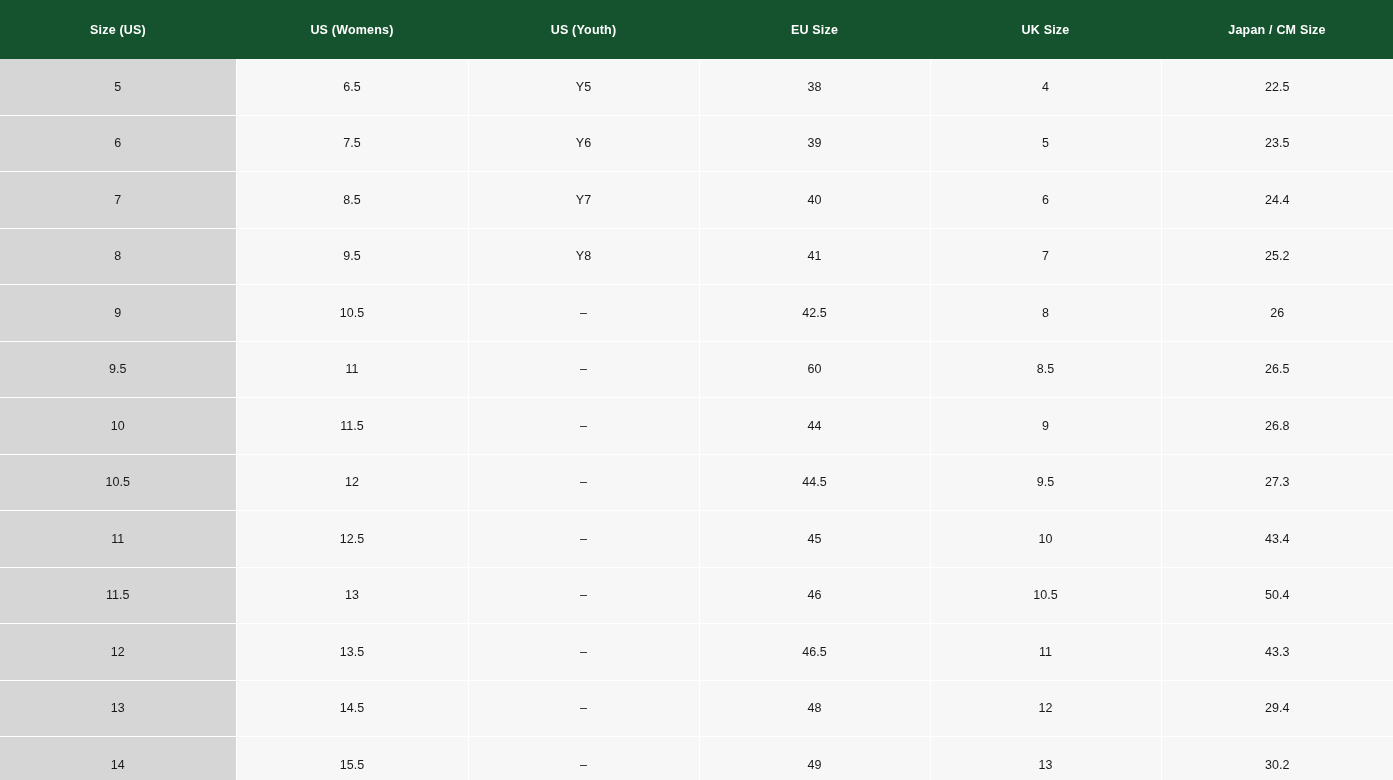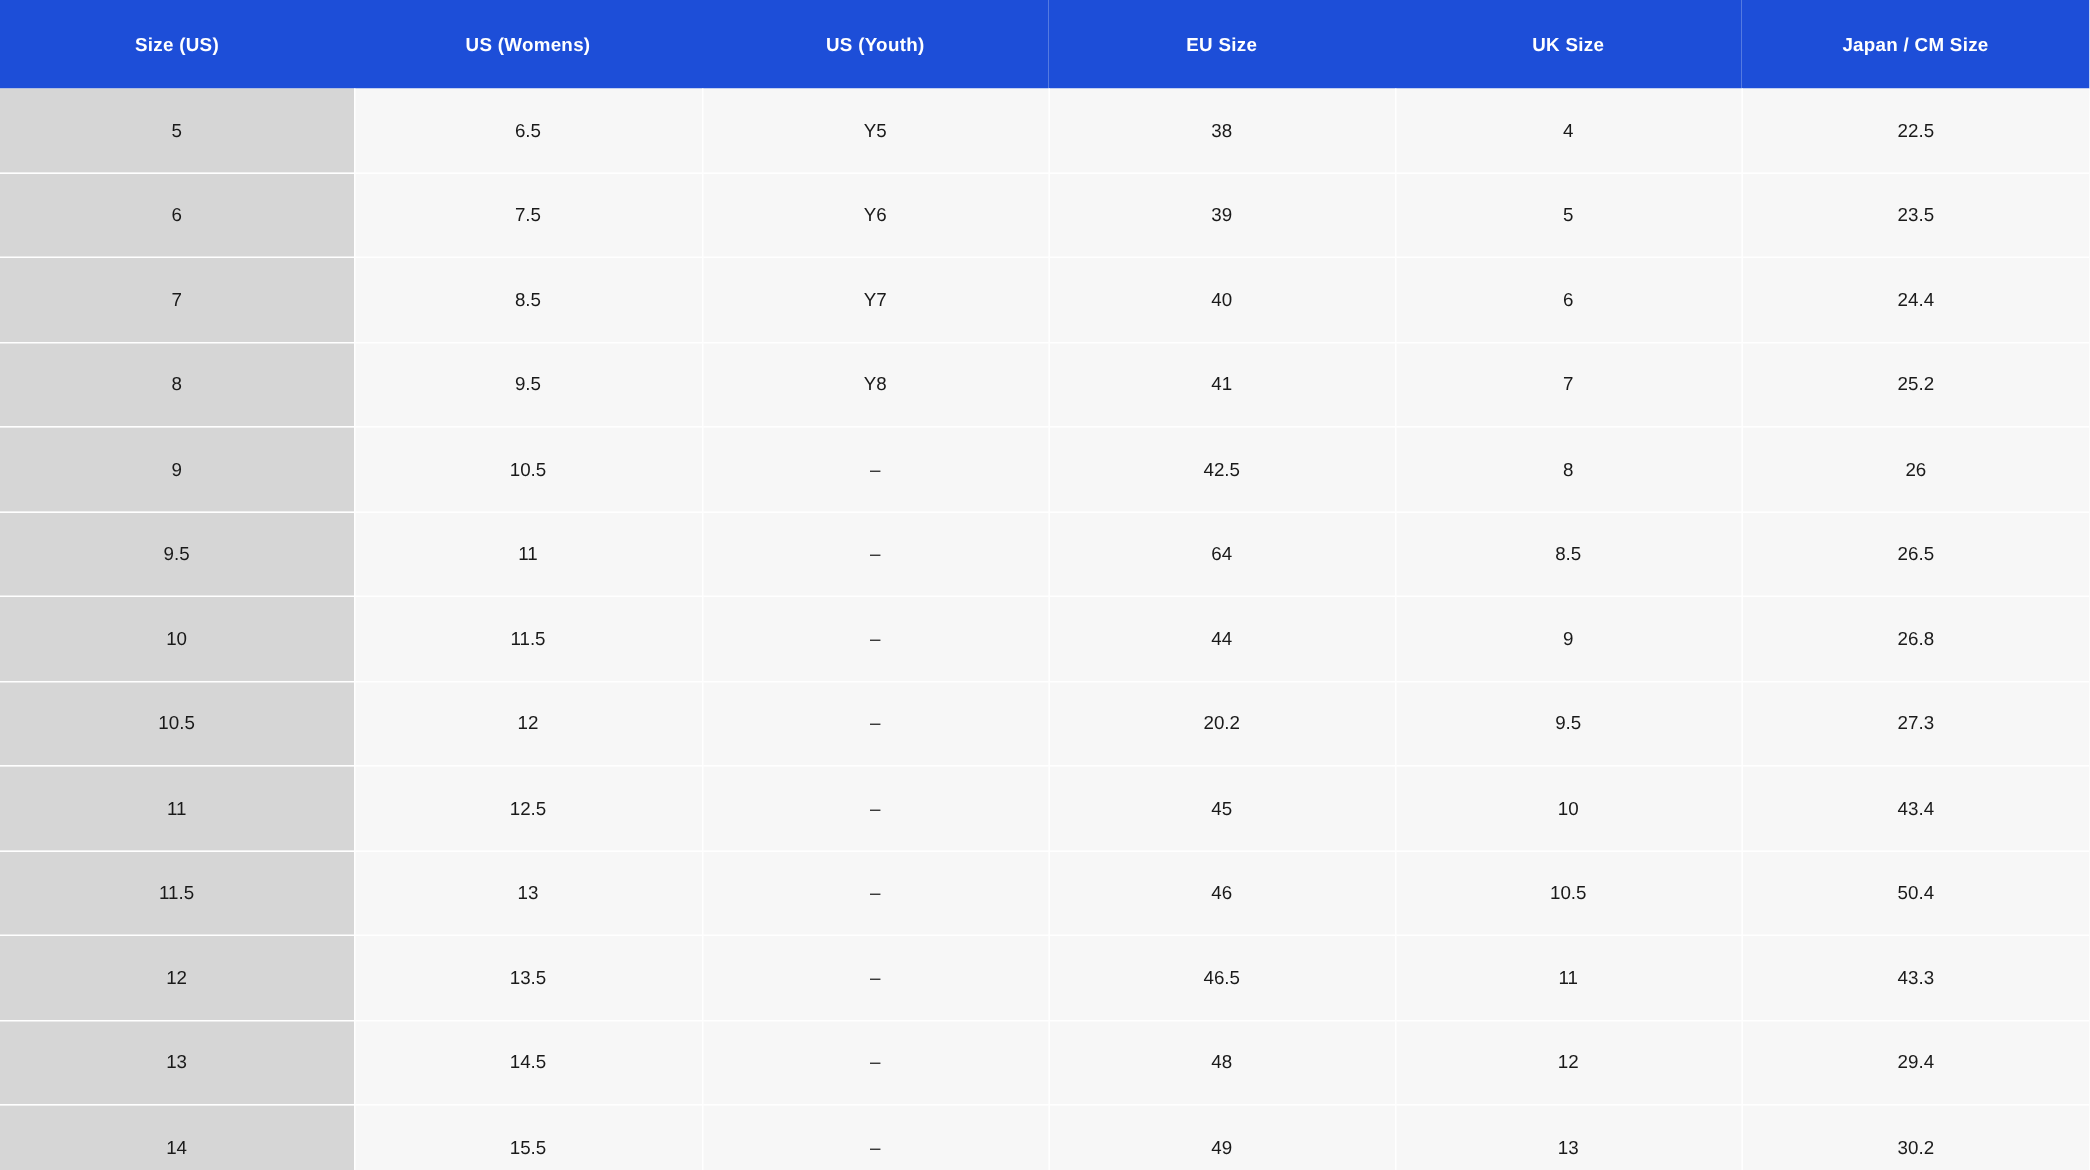--- a/index.html
+++ b/index.html
@@ -12,21 +12,21 @@
     width: 1393px;
     height: 780px;
     overflow: hidden;
   }
   .size-table {
     border-collapse: collapse;
     width: 1393px;
     table-layout: fixed;
   }
   .size-table th {
-    background: #1d4ed8;
+    background: #14532d;
     color: #ffffff;
     font-size: 12.5px;
     font-weight: bold;
     height: 59px;
     text-align: center;
     vertical-align: middle;
     letter-spacing: 0.2px;
     border: none;
     padding: 0 4px;
   }
@@ -116,37 +116,37 @@
       <td>10.5</td>
       <td>–</td>
       <td>42.5</td>
       <td>8</td>
       <td>26</td>
     </tr>
     <tr>
       <td class="first-col">9.5</td>
       <td>11</td>
       <td>–</td>
-      <td>64</td>
+      <td>60</td>
       <td>8.5</td>
       <td>26.5</td>
     </tr>
     <tr>
       <td class="first-col">10</td>
       <td>11.5</td>
       <td>–</td>
       <td>44</td>
       <td>9</td>
       <td>26.8</td>
     </tr>
     <tr>
       <td class="first-col">10.5</td>
       <td>12</td>
       <td>–</td>
-      <td>20.2</td>
+      <td>44.5</td>
       <td>9.5</td>
       <td>27.3</td>
     </tr>
     <tr>
       <td class="first-col">11</td>
       <td>12.5</td>
       <td>–</td>
       <td>45</td>
       <td>10</td>
       <td>43.4</td>

